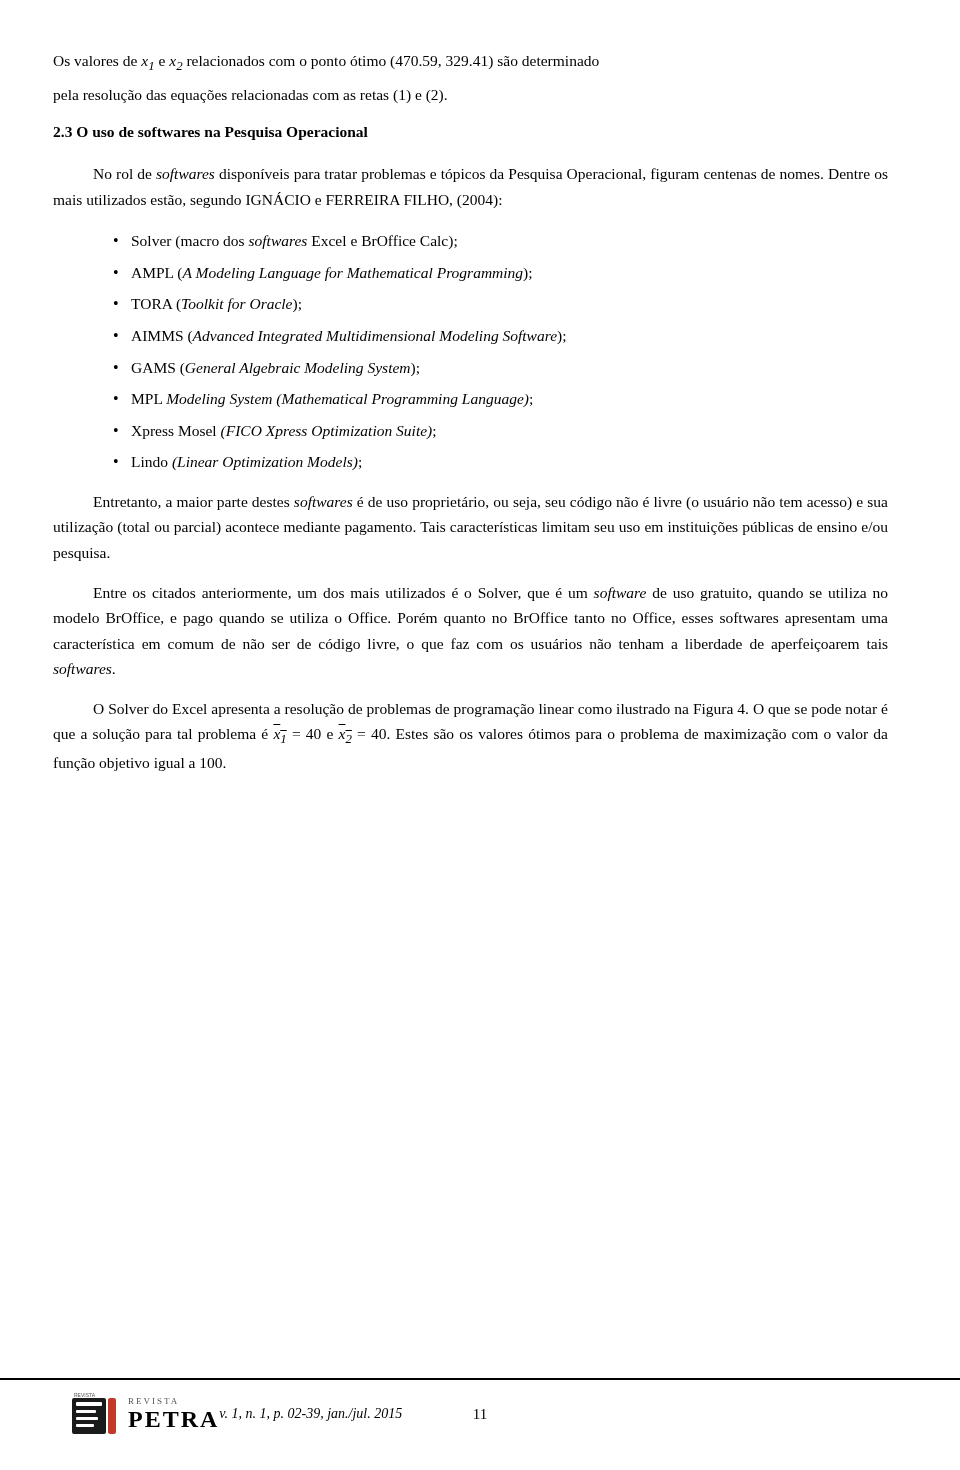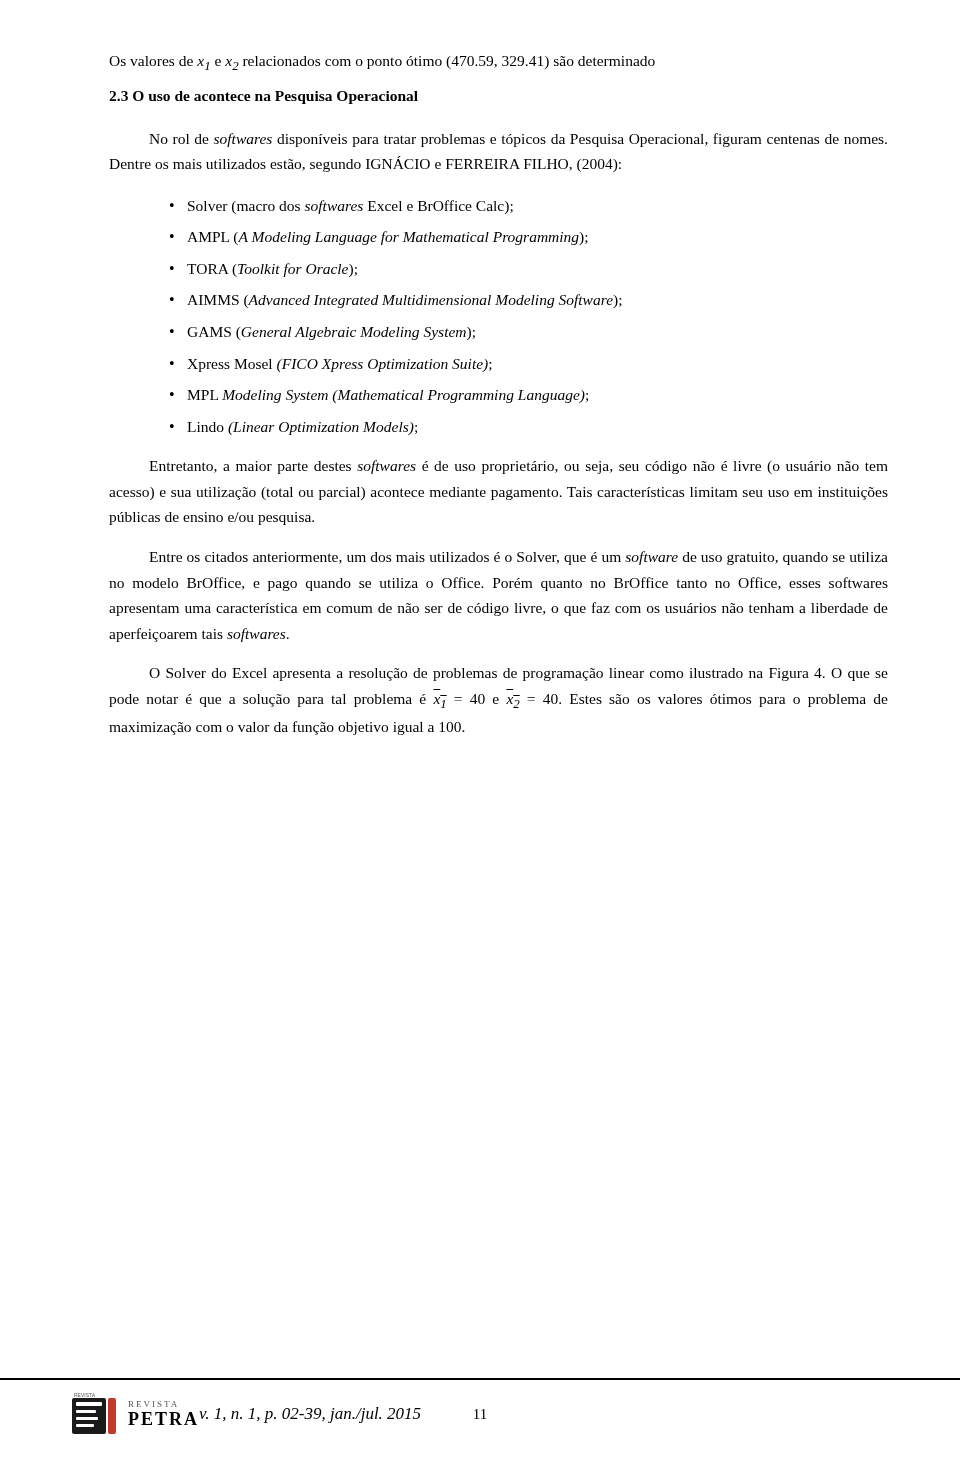--- a/index.html
+++ b/index.html
@@ -9,21 +9,21 @@
       font-size: 15.5px;
       color: #000;
       width: 960px;
       min-height: 1470px;
       position: relative;
     }
 
     .page-container {
       width: 960px;
       min-height: 1470px;
-      padding: 48px 72px 80px 109px;
+      padding: 48px 72px 80px 53px;
       position: relative;
     }
 
     .text-block {
       text-align: justify;
       line-height: 1.65;
       margin-bottom: 0;
     }
 
     .paragraph {
@@ -94,57 +94,60 @@
 
     .footer-page-number {
       font-size: 15px;
       text-align: center;
       position: absolute;
       left: 50%;
       transform: translateX(-50%);
     }
 
     .footer-journal-info {
-      font-size: 17px;
+      font-size: 14px;
       font-style: italic;
       text-align: right;
     }
 
     .no-indent-para {
       text-align: justify;
       line-height: 1.65;
       margin-bottom: 14px;
     }
   </style>
 </head>
 <body>
 
 <div class="page-container">
 
   <div class="text-block" style="margin-bottom:6px;">
     <span>Os valores de <span class="math-inline">x<sub>1</sub></span> e <span class="math-inline">x<sub>2</sub></span> relacionados com o ponto ótimo (470.59, 329.41) são determinado</span>
   </div>
+  <div class="text-block" style="margin-bottom:12px;">
+    <span>pela resolução das equações relacionadas com as retas (1) e (2).</span>
+  </div>
 
 
   <div class="section-heading">
-    <span>2.3</span><span> O uso de acontece na Pesquisa Operacional</span>
+    <span>2.3</span><span> O uso de softwares na Pesquisa Operacional</span>
   </div>
 
   <div class="no-indent-para" style="text-indent:40px; margin-bottom: 16px;">
     No rol de <span class="italic">softwares</span> disponíveis para tratar problemas e tópicos da Pesquisa Operacional, figuram centenas de nomes. Dentre os mais utilizados estão, segundo IGNÁCIO e FERREIRA FILHO, (2004):
   </div>
 
   <ul class="bullet-list">
     <li>Solver (macro dos <span class="italic">softwares</span> Excel e BrOffice Calc);</li>
     <li>AMPL (<span class="italic">A Modeling Language for Mathematical Programming</span>);</li>
     <li>TORA (<span class="italic">Toolkit for Oracle</span>);</li>
     <li>AIMMS (<span class="italic">Advanced Integrated Multidimensional Modeling Software</span>);</li>
     <li>GAMS (<span class="italic">General Algebraic Modeling System</span>);</li>
+    <li>MPL <span class="italic">Modeling System (Mathematical Programming Language)</span>;</li>
     <li>Xpress Mosel <span class="italic">(FICO Xpress Optimization Suite)</span>;</li>
-    <li>MPL <span class="italic">Modeling System (Mathematical Programming Language)</span>;</li>
     <li>Lindo <span class="italic">(Linear Optimization Models)</span>;</li>
   </ul>
 
   <div class="paragraph" style="margin-top: 14px;">
     Entretanto, a maior parte destes <span class="italic">softwares</span> é de uso proprietário, ou seja, seu código não é livre (o usuário não tem acesso) e sua utilização (total ou parcial) acontece mediante pagamento. Tais características limitam seu uso em instituições públicas de ensino e/ou pesquisa.
   </div>
 
   <div class="paragraph">
     Entre os citados anteriormente, um dos mais utilizados é o Solver, que é um <span class="italic">software</span> de uso gratuito, quando se utiliza no modelo BrOffice, e pago quando se utiliza o Office. Porém quanto no BrOffice tanto no Office, esses softwares apresentam uma característica em comum de não ser de código livre, o que faz com os usuários não tenham a liberdade de aperfeiçoarem tais <span class="italic">softwares</span>.
   </div>
@@ -162,21 +165,21 @@
         <rect x="4" y="12" width="26" height="4" fill="#fff" rx="1"></rect>
         <rect x="4" y="20" width="20" height="3" fill="#fff" rx="1"></rect>
         <rect x="4" y="27" width="22" height="3" fill="#fff" rx="1"></rect>
         <rect x="4" y="34" width="18" height="3" fill="#fff" rx="1"></rect>
 
         <rect x="36" y="8" width="8" height="36" rx="2" fill="#c0392b"></rect>
         <text x="2" y="7" font-size="5" fill="#555" font-family="Arial, sans-serif">REVISTA</text>
       </svg>
       <div style="font-size:20px; font-weight:bold; letter-spacing:1px;">
         <div style="font-size:9px; font-weight:normal; letter-spacing:2px; color:#555;">REVISTA</div>
-        <div style="font-size:18px; font-weight:bold; letter-spacing:2px;">PETRA</div>
+        <div style="font-size:24px; font-weight:bold; letter-spacing:2px;">PETRA</div>
       </div>
     </div>
 
     <div class="footer-page-number">11</div>
 
     <div class="footer-journal-info">v. 1, n. 1, p. 02-39, jan./jul. 2015</div>
   </div>
 
 </div>
 

